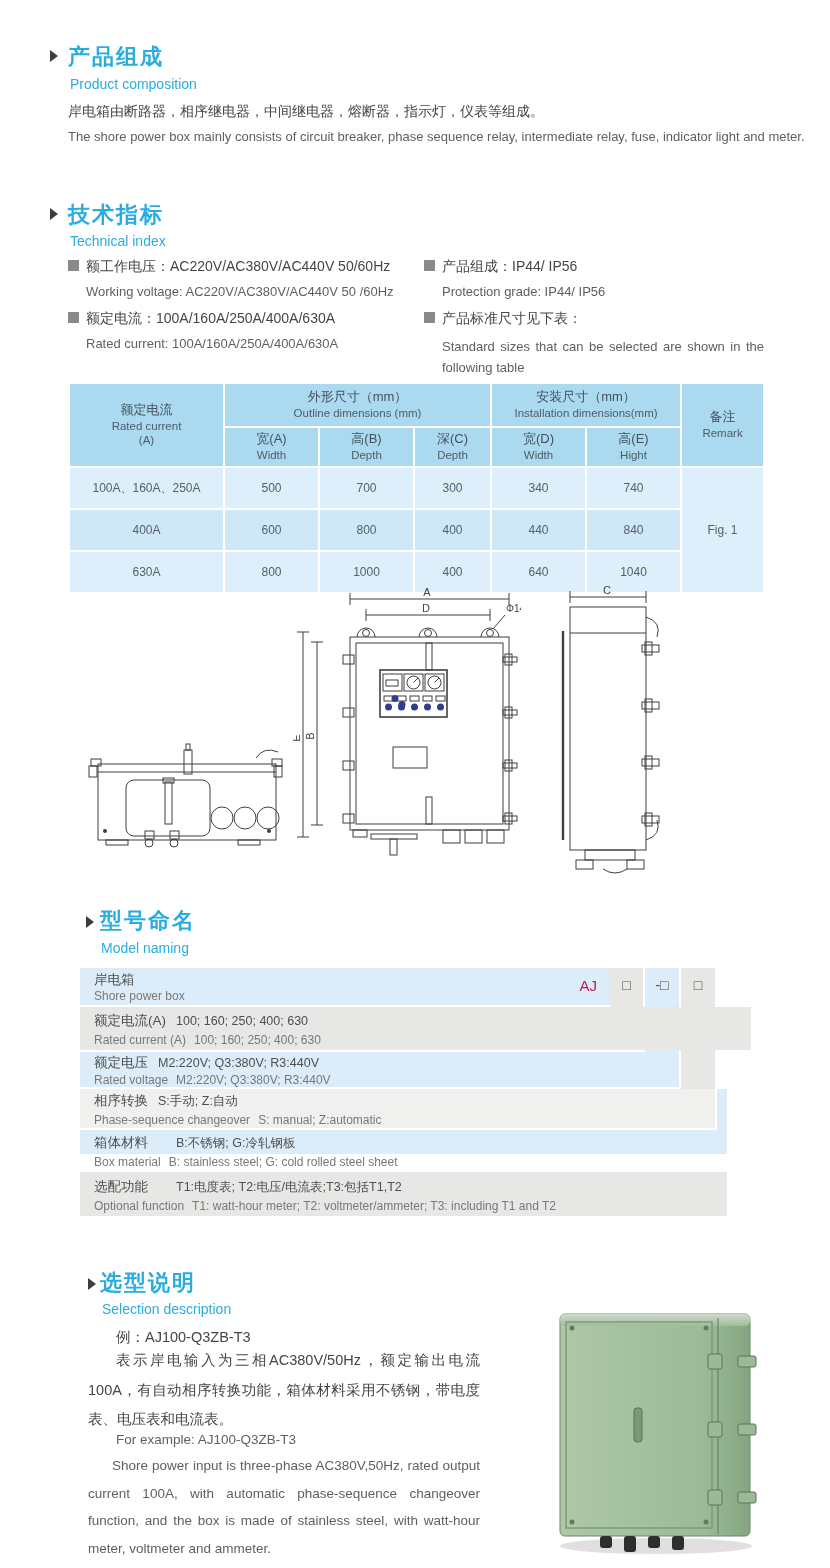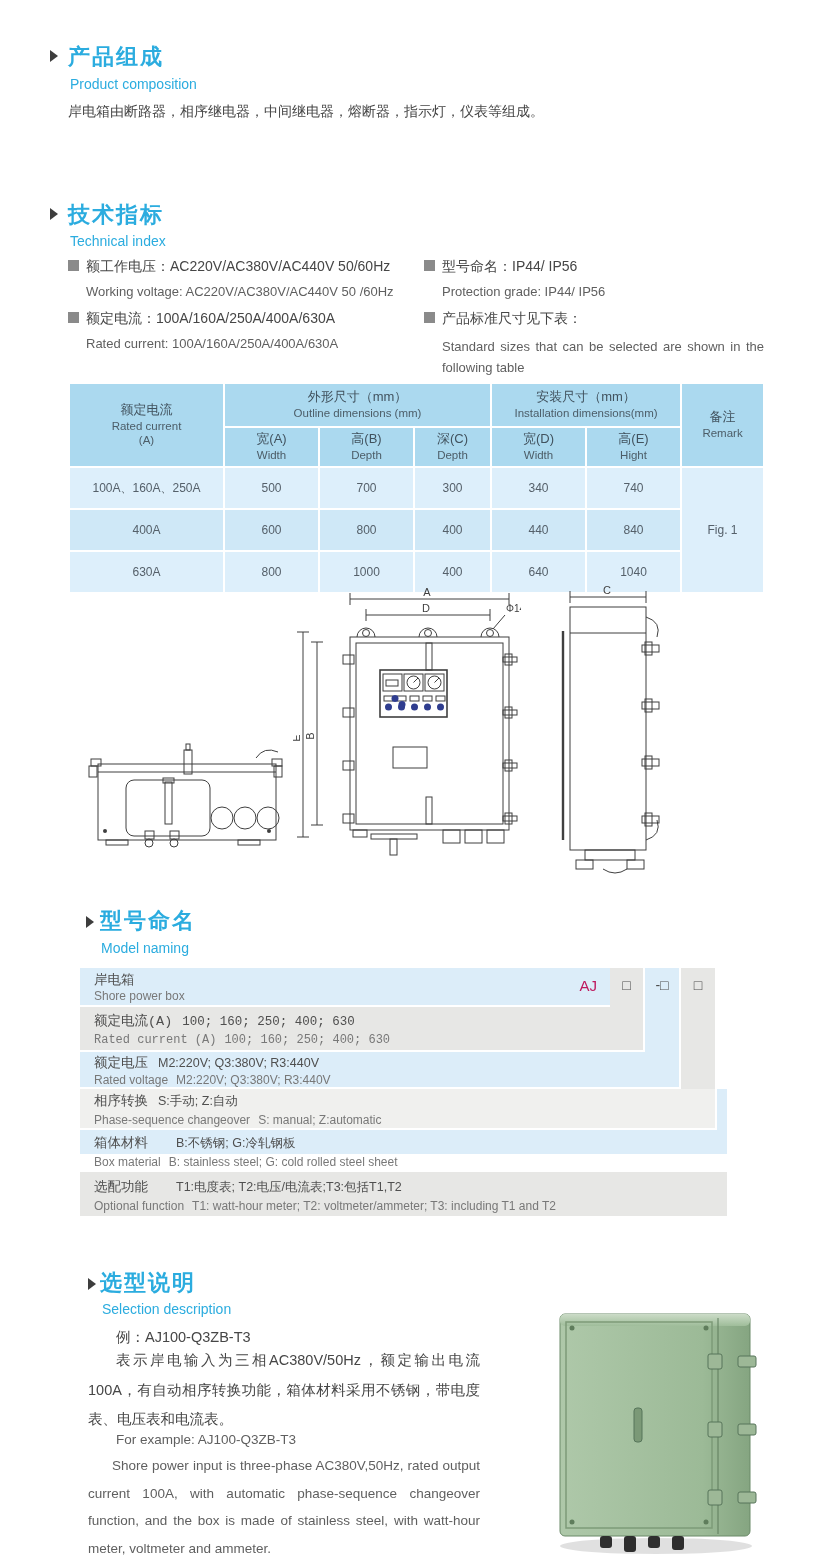--- a/index.html
+++ b/index.html
@@ -43,35 +43,36 @@
 </style>
 </head>
 <body>
 
 <div id="page">
 
   <span class="tri abs" style="left:50px;top:50px;"></span>
   <div class="abs sec-zh" style="left:68px;top:42px;">产品组成</div>
   <div class="abs sec-en" style="left:70px;top:76px;">Product  composition</div>
   <div class="abs body-zh" style="left:68px;top:103px;">岸电箱由断路器，相序继电器，中间继电器，熔断器，指示灯，仪表等组成。</div>
+  <div class="abs body-en" style="left:68px;top:129px;">The shore power box mainly consists of circuit breaker, phase sequence relay, intermediate relay, fuse, indicator light and meter.</div>
 
   <span class="tri abs" style="left:50px;top:208px;"></span>
   <div class="abs sec-zh" style="left:68px;top:200px;">技术指标</div>
   <div class="abs sec-en" style="left:70px;top:233px;">Technical index</div>
 
   <div class="abs" style="left:68px;top:258px;width:350px;">
     <div class="spec-zh"><span class="bullet"></span><span>额工作电压：AC220V/AC380V/AC440V  50/60Hz</span></div>
     <div class="spec-en">Working voltage: AC220V/AC380V/AC440V 50 /60Hz</div>
   </div>
   <div class="abs" style="left:68px;top:310px;width:350px;">
     <div class="spec-zh"><span class="bullet"></span><span>额定电流：100A/160A/250A/400A/630A</span></div>
     <div class="spec-en">Rated current: 100A/160A/250A/400A/630A</div>
   </div>
   <div class="abs" style="left:424px;top:258px;width:345px;">
-    <div class="spec-zh"><span class="bullet"></span><span>型号命名：IP44/ IP56</span></div>
+    <div class="spec-zh"><span class="bullet"></span><span>产品组成：IP44/ IP56</span></div>
     <div class="spec-en">Protection grade: IP44/ IP56</div>
   </div>
   <div class="abs" style="left:424px;top:310px;width:345px;">
     <div class="spec-zh"><span class="bullet"></span><span>产品标准尺寸见下表：</span></div>
     <div class="spec-en" style="white-space:normal;line-height:1.65;text-align:justify;width:322px;">Standard sizes that can be selected are shown in the following table</div>
   </div>
 
   <div class="abs" style="left:68px;top:382px;">
     <table class="dim">
       <colgroup>
@@ -298,21 +299,21 @@
       </div>
     <div class="blk nm-blue" style="left:637px;top:121px;width:10px;height:41px;"></div>
 
     <div class="blk nm-blue" style="left:0;top:0;width:530px;height:37px;">
       <div style="padding:3px 0 0 14px;">
         <div class="nm-zh">岸电箱</div>
         <div class="nm-en" style="margin-top:0;">Shore power box</div>
       </div>
       <div class="abs" style="right:13px;top:9px;font-size:15px;color:#be185d;">AJ</div>
     </div>
-    <div class="blk nm-gray" style="left:0;top:39px;width:563px;height:43px;font-family:Liberation Mono, monospace;">
+    <div class="blk nm-gray" style="left:0;top:39px;width:671px;height:43px;">
       <div style="padding:5px 0 0 14px;">
         <div class="nm-zh"><span>额定电流(A)</span><span class="val">100; 160; 250; 400; 630</span></div>
         <div class="nm-en"><span>Rated current (A)</span><span class="val">100; 160; 250; 400; 630</span></div>
       </div>
     </div>
     <div class="blk nm-blue" style="left:0;top:84px;width:599px;height:35px;">
       <div style="padding:2px 0 0 14px;">
         <div class="nm-zh"><span>额定电压</span><span class="val">M2:220V;  Q3:380V;  R3:440V</span></div>
         <div class="nm-en" style="margin-top:1px;"><span>Rated voltage</span><span class="val">M2:220V;  Q3:380V;  R3:440V</span></div>
       </div>

